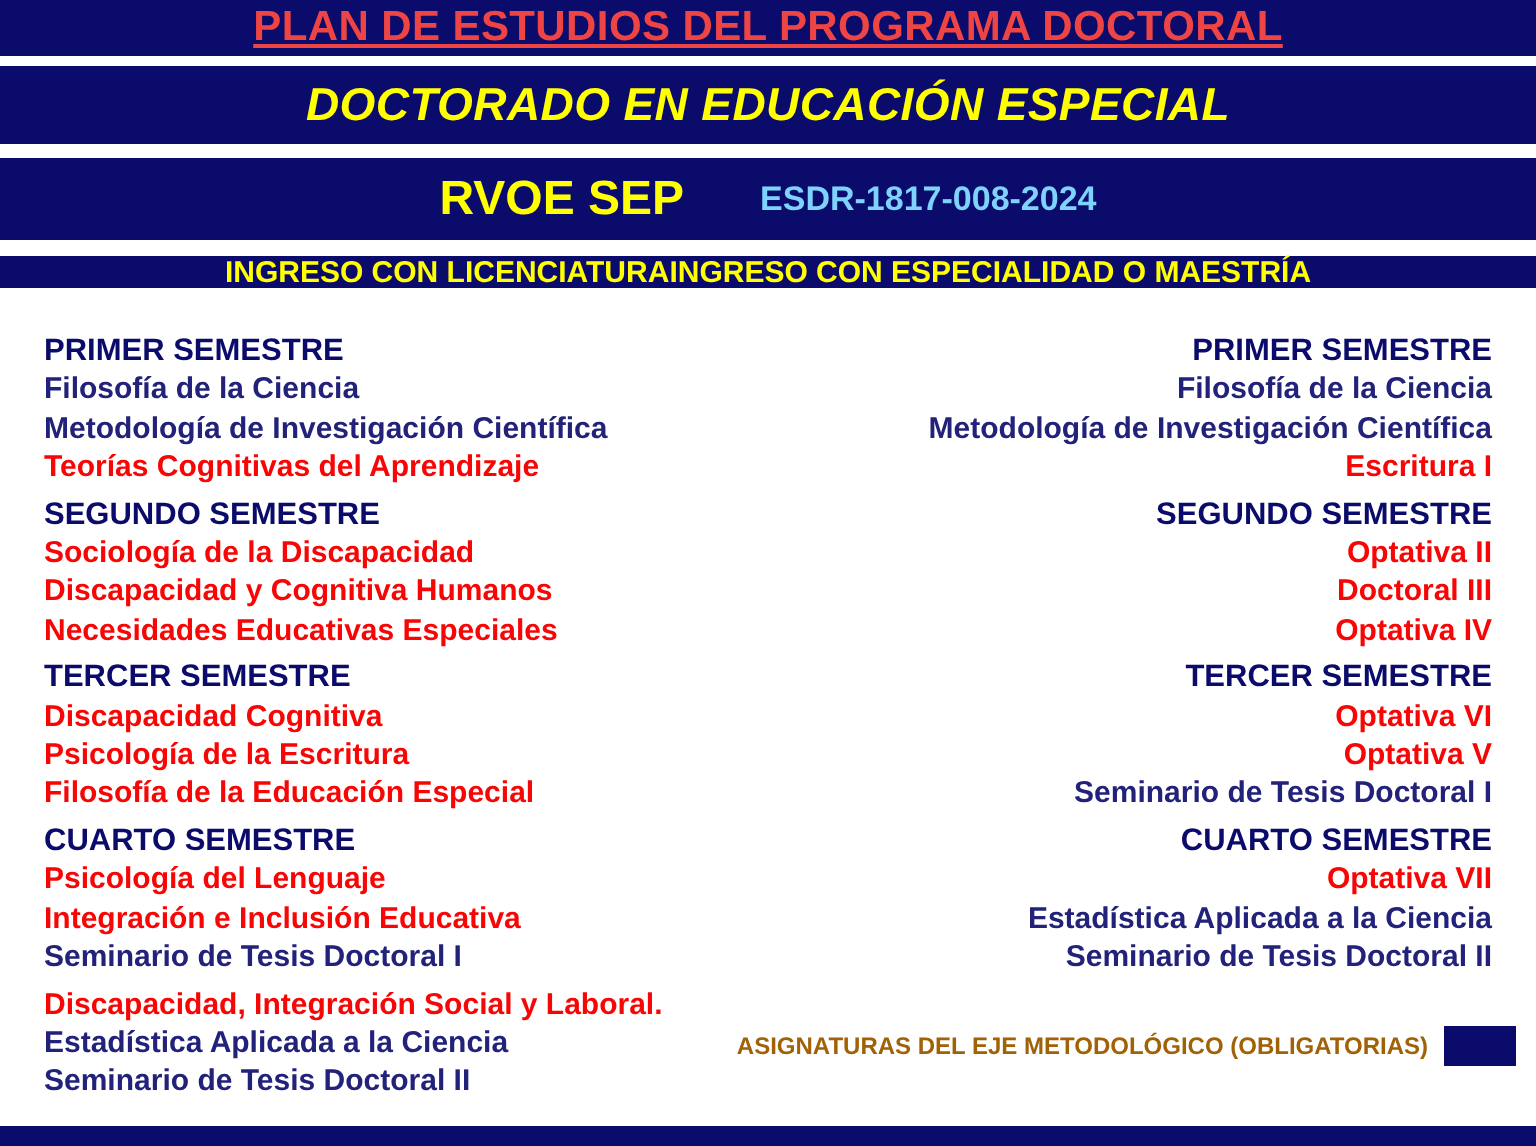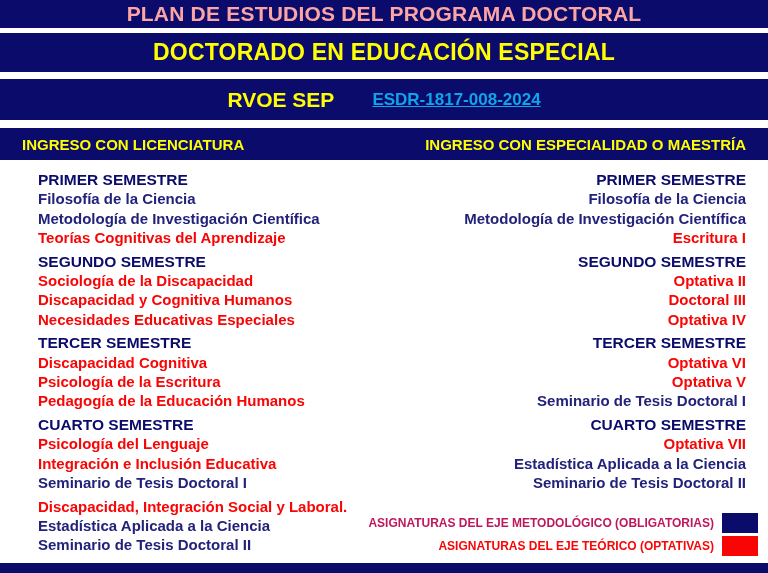--- a/index.html
+++ b/index.html
@@ -14,36 +14,34 @@
     width:768px; height:573px;
     background:#ffffff;
     overflow:hidden;
   }
   .bar {
     background:var(--navy);
     display:flex; align-items:center; justify-content:center;
     width:100%;
   }
   .title-bar   { height:28px; margin-bottom:5px; }
-  .title-bar span { color:#fca5a5; font-size:21px; letter-spacing:0.2px; }
-  .program-bar { height:39px; margin-bottom:7px; }
+  .title-bar span { color:#ef4444; font-size:21px; letter-spacing:0.2px;text-decoration:underline; }
+  .program-bar { height:39px; margin-bottom:7px;font-style:italic; }
   .program-bar span { color:var(--yellow); font-size:23px; letter-spacing:0.2px; }
   .rvoe-bar    { height:41px; margin-bottom:8px; gap:38px; }
-  .rvoe-label  { color:var(--yellow); font-size:21px; }
-  .rvoe-code   { color:#0ea5e9; font-size:17px;text-decoration:underline; }
+  .rvoe-label  { color:var(--yellow); font-size:24px; }
+  .rvoe-code   { color:#7dd3fc; font-size:17px; }
   .col-header-bar {
-    height:32px; margin-bottom:4px;
-    justify-content:space-between;
+    height:16px; margin-bottom:16px;
     padding:0 22px;
   }
   .col-header-bar span { color:var(--yellow); font-size:15px; }
   .content {
     display:flex;
     padding:6px 22px 0 22px;
-    margin-left:16px;
   }
   .col { width:50%; }
   .col.right { text-align:right; }
   .section { margin-bottom:4px; }
   .sec-title {
     color:var(--navy);
     font-size:15.5px; line-height:19.4px;
     white-space:nowrap;
   }
   .course {
@@ -102,21 +100,21 @@
         <div class="section">
           <div class="sec-title">SEGUNDO SEMESTRE</div>
           <div class="course red">Sociología de la Discapacidad</div>
           <div class="course red">Discapacidad y Cognitiva Humanos</div>
           <div class="course red">Necesidades Educativas Especiales</div>
         </div>
         <div class="section">
           <div class="sec-title">TERCER SEMESTRE</div>
           <div class="course red">Discapacidad Cognitiva</div>
           <div class="course red">Psicología de la Escritura</div>
-          <div class="course red">Pedagogía de la Educación Humanos</div>
+          <div class="course red">Filosofía de la Educación Especial</div>
         </div>
         <div class="section">
           <div class="sec-title">CUARTO SEMESTRE</div>
           <div class="course red">Psicología del Lenguaje</div>
           <div class="course red">Integración e Inclusión Educativa</div>
           <div class="course navy">Seminario de Tesis Doctoral I</div>
         </div>
         <div class="section">
           <div class="course red">Discapacidad, Integración Social y Laboral.</div>
           <div class="course navy">Estadística Aplicada a la Ciencia</div>
@@ -146,24 +144,20 @@
           <div class="sec-title">CUARTO SEMESTRE</div>
           <div class="course red">Optativa VII</div>
           <div class="course navy">Estadística Aplicada a la Ciencia</div>
           <div class="course navy">Seminario de Tesis Doctoral II</div>
         </div>
       </div>
   </div>
 
   <div class="legend" id="legend">
       <div class="legend-row">
-        <span class="legend-label" style="color: #be185d;">ASIGNATURAS DEL EJE METODOLÓGICO (OBLIGATORIAS)</span>
+        <span class="legend-label" style="color: #a16207;">ASIGNATURAS DEL EJE METODOLÓGICO (OBLIGATORIAS)</span>
         <span class="legend-swatch" style="background: rgb(11, 11, 107);"></span>
-      </div>
-      <div class="legend-row">
-        <span class="legend-label" style="color: rgb(248, 5, 5);">ASIGNATURAS DEL EJE TEÓRICO (OPTATIVAS)</span>
-        <span class="legend-swatch" style="background: rgb(248, 5, 5);"></span>
       </div>
     </div>
 
   <div class="bottom-bar"></div>
 
 </div>
 
 </body></html>

